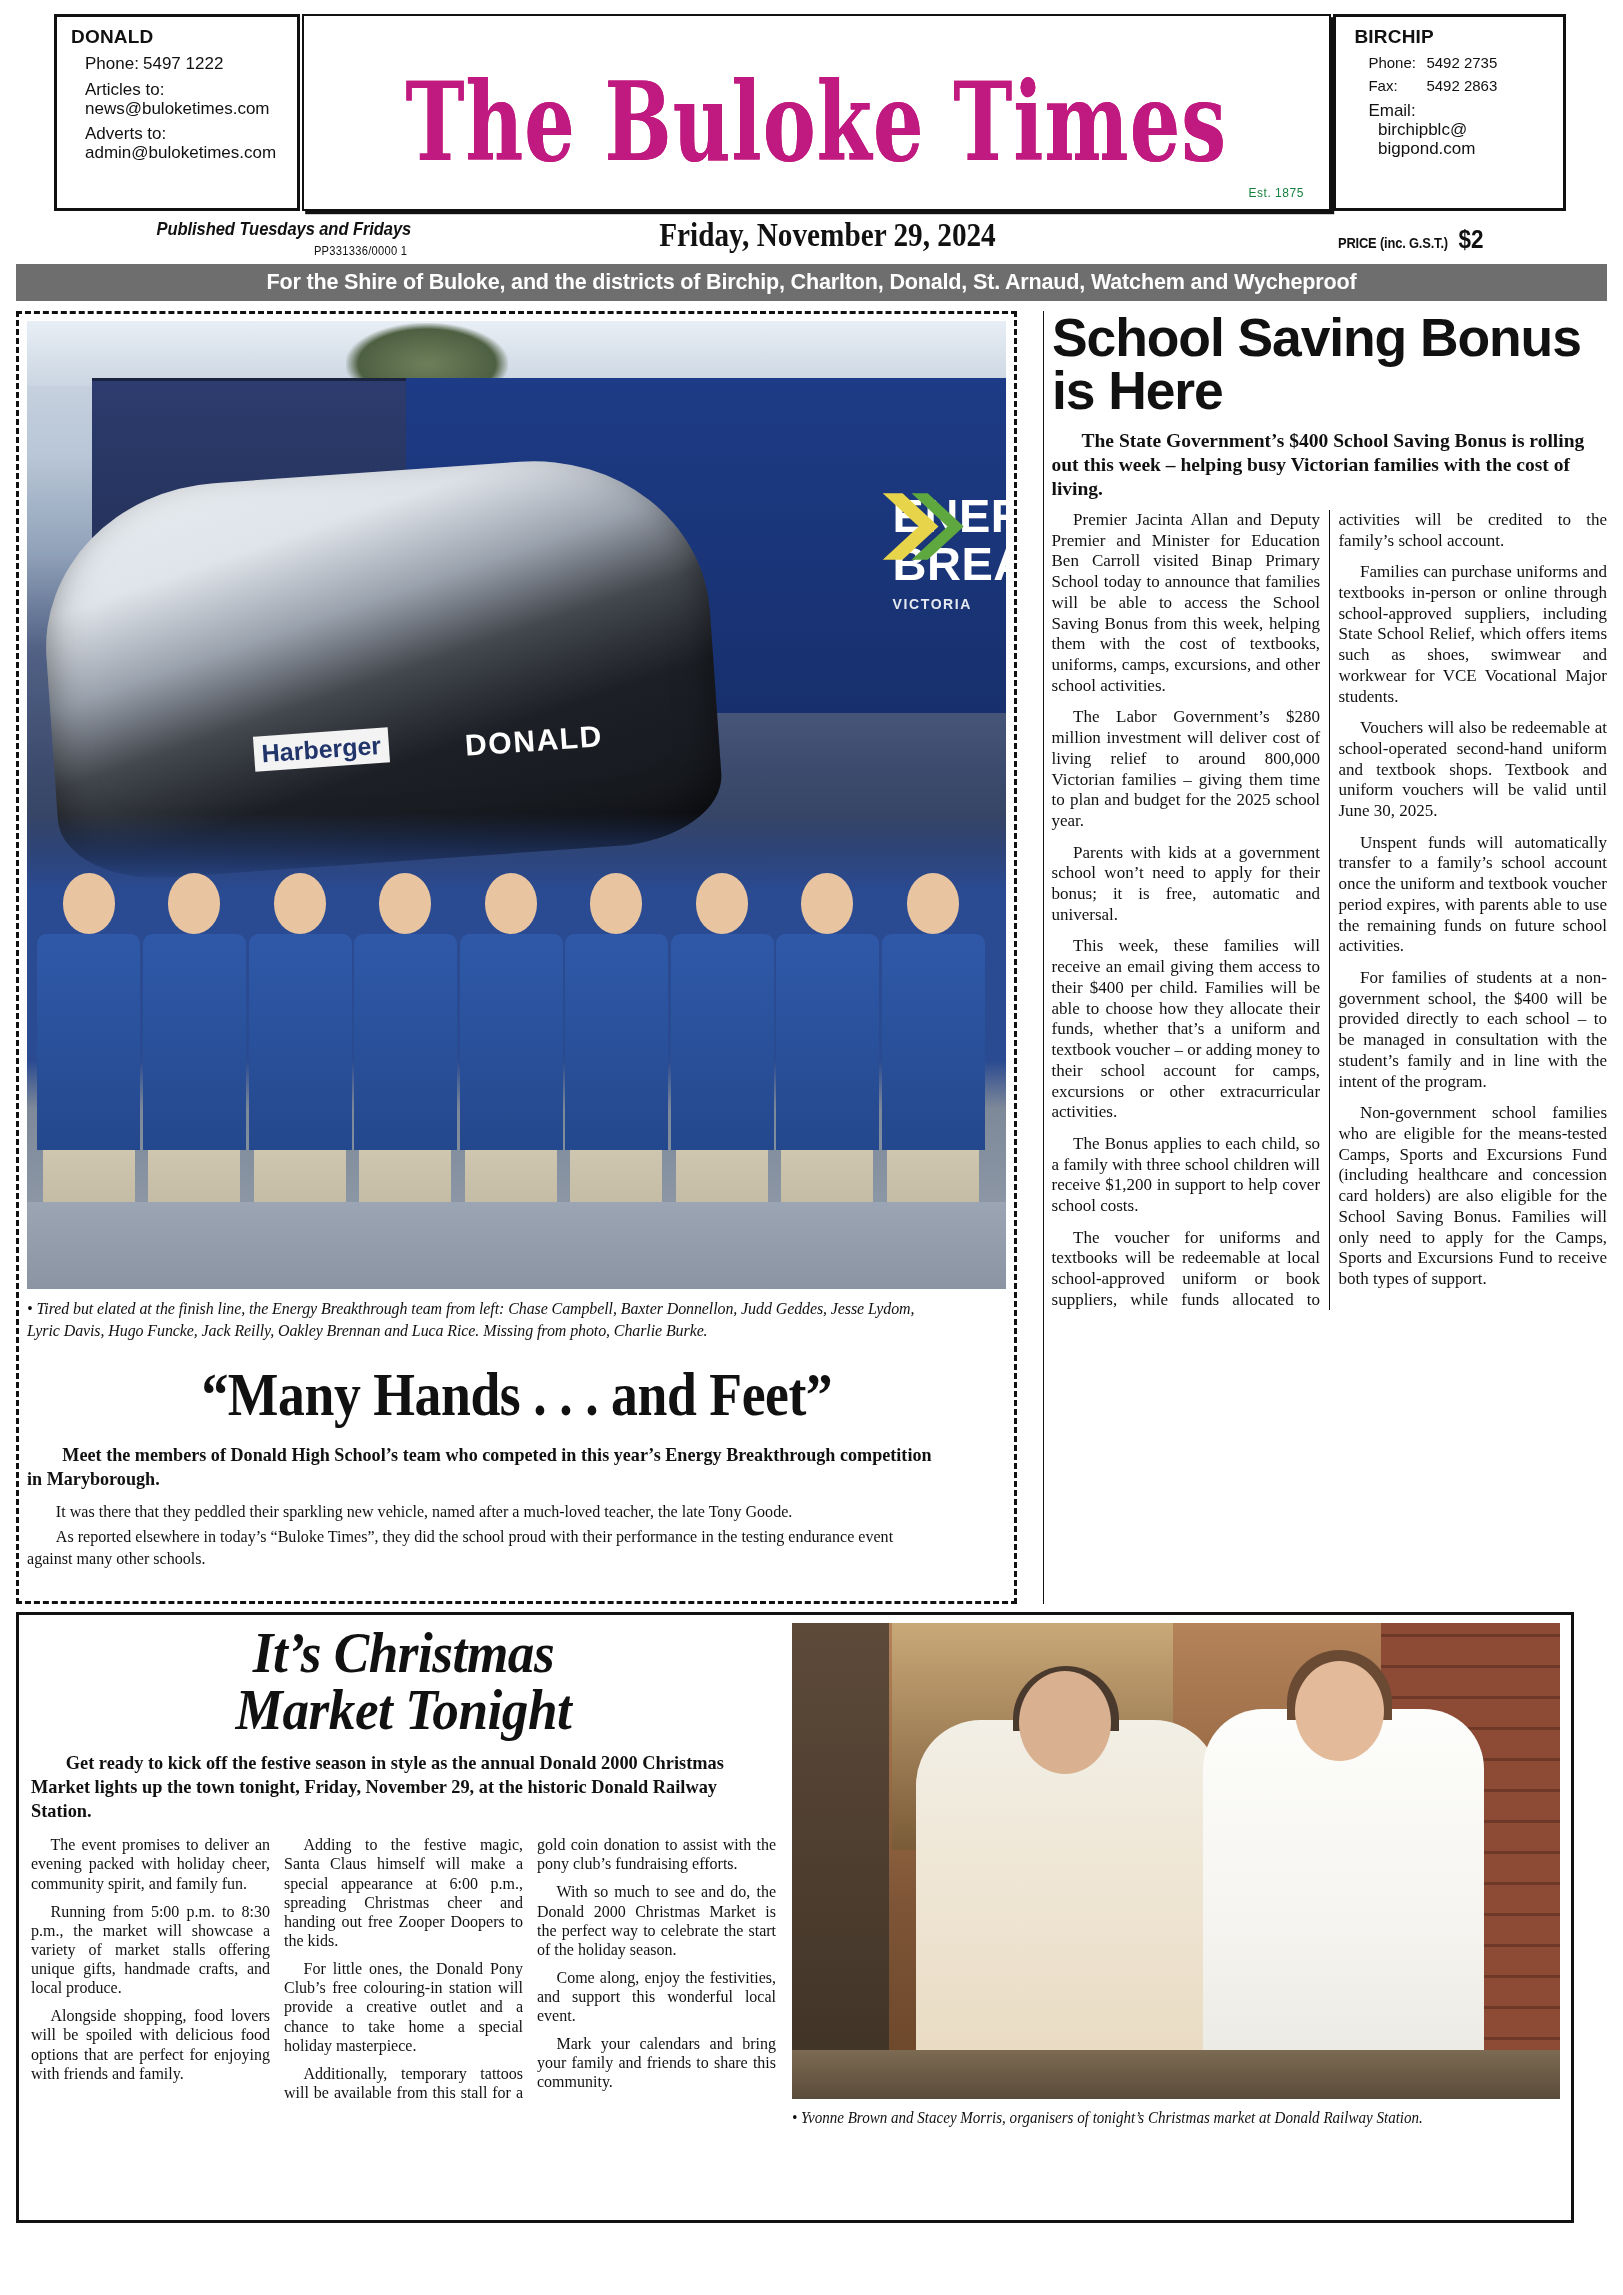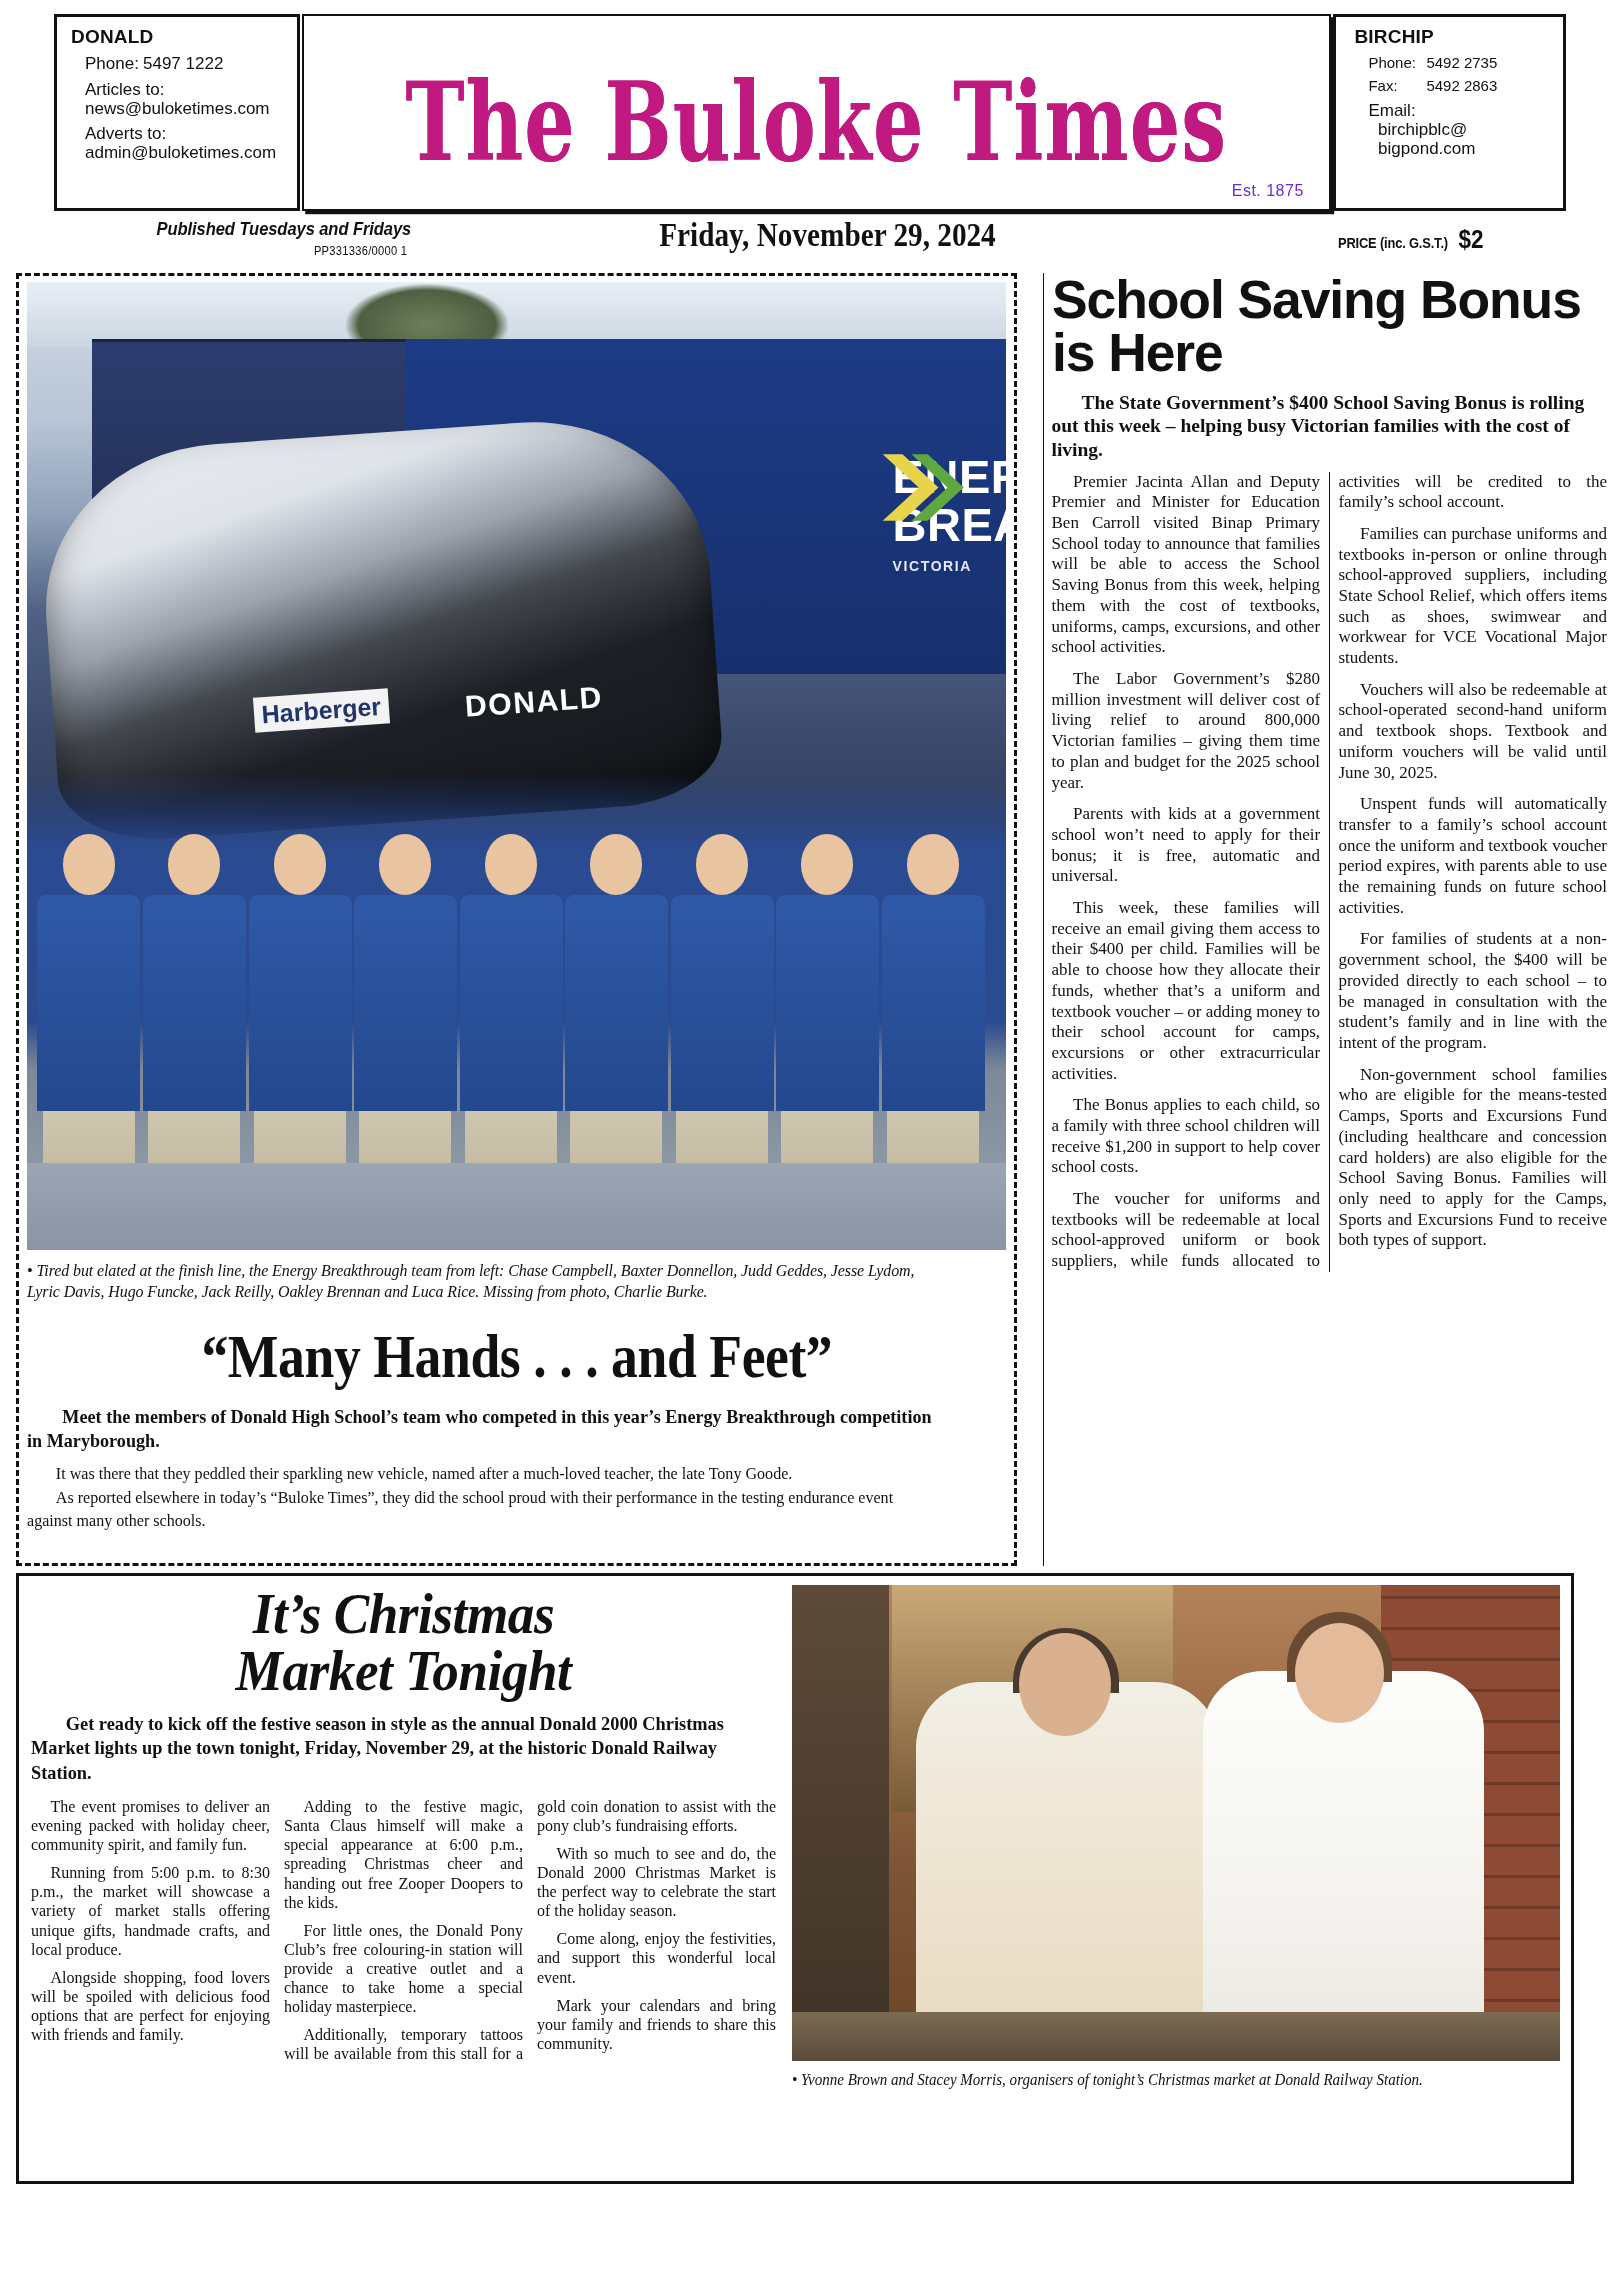--- a/index.html
+++ b/index.html
@@ -49,21 +49,21 @@
     line-height:1;
     white-space:nowrap;
     transform:scaleY(1.35) scaleX(0.98);
     margin-top:18.4px;
     text-shadow:0 0 0 #c0197f;
     font-style:normal;
   }
   .mh-est {
     position:absolute; right:25px; bottom:8.7px;
     font-family:"Liberation Sans", sans-serif;
-    font-size:16px; color:#6d28d9; letter-spacing:0.5px;
+    font-size:12px; color:#15803d; letter-spacing:0.5px;
   }
 
   
   .datebar { display:flex; align-items:flex-start; height:52px; padding:7.6px 0 0 0; }
   .db-left { width:411px; text-align:right; padding-left:16px; }
   .db-pub {
     font-family:"Liberation Sans", sans-serif;
     font-weight:bold; font-style:italic; font-size:18px;
     transform:scaleX(0.92); letter-spacing:-0.1px;
   }
@@ -313,20 +313,21 @@
     <div class="db-left">
       <div class="db-pub">Published Tuesdays and Fridays</div>
       <div class="db-pp">PP331336/0000 1</div>
     </div>
     <div class="db-center">Friday, November 29, 2024</div>
     <div class="db-right">
       <span class="plabel">PRICE (inc. G.S.T.)</span><span class="pval">$2</span>
     </div>
   </div>
 
+  <div class="shire">For the Shire of Buloke, and the districts of Birchip, Charlton, Donald, St. Arnaud, Watchem and Wycheproof</div>
 
   <div class="top-wrap">
 
     <div class="left-col">
       <div class="dash-box">
 
         <div class="photo-main">
           <div class="ph-sky"></div>
           <div class="ph-tree"></div>
           <div class="ph-container"></div>

